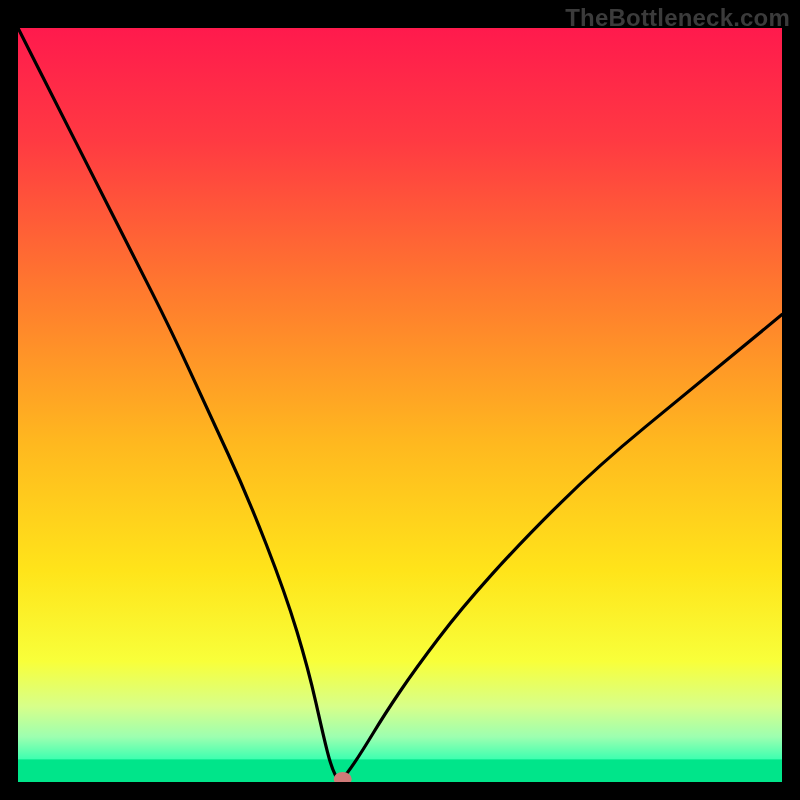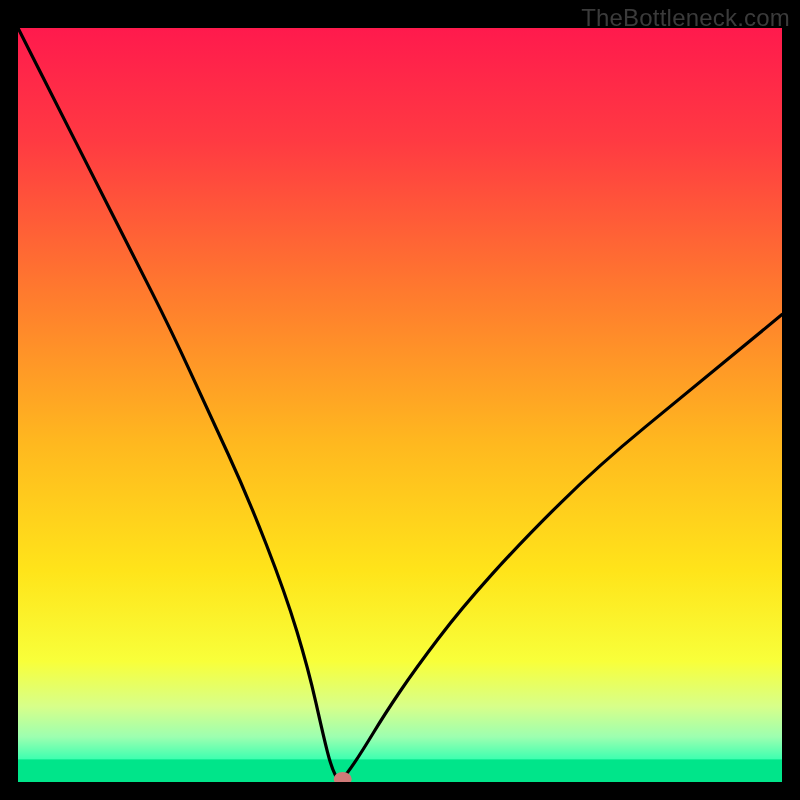--- a/index.html
+++ b/index.html
@@ -16,21 +16,21 @@
     width: 800px;
     height: 800px;
     background: #000;
   }
   .watermark {
     position: absolute;
     top: 4px;
     right: 10px;
     color: #3b3b3b;
     font-size: 24px;
-    font-weight: 400;
+    font-weight: 700;
     letter-spacing: 0.2px;
     user-select: none;
   }
   .plot {
     position: absolute;
     left: 18px;
     top: 28px;
     width: 764px;
     height: 754px;
     overflow: hidden;

